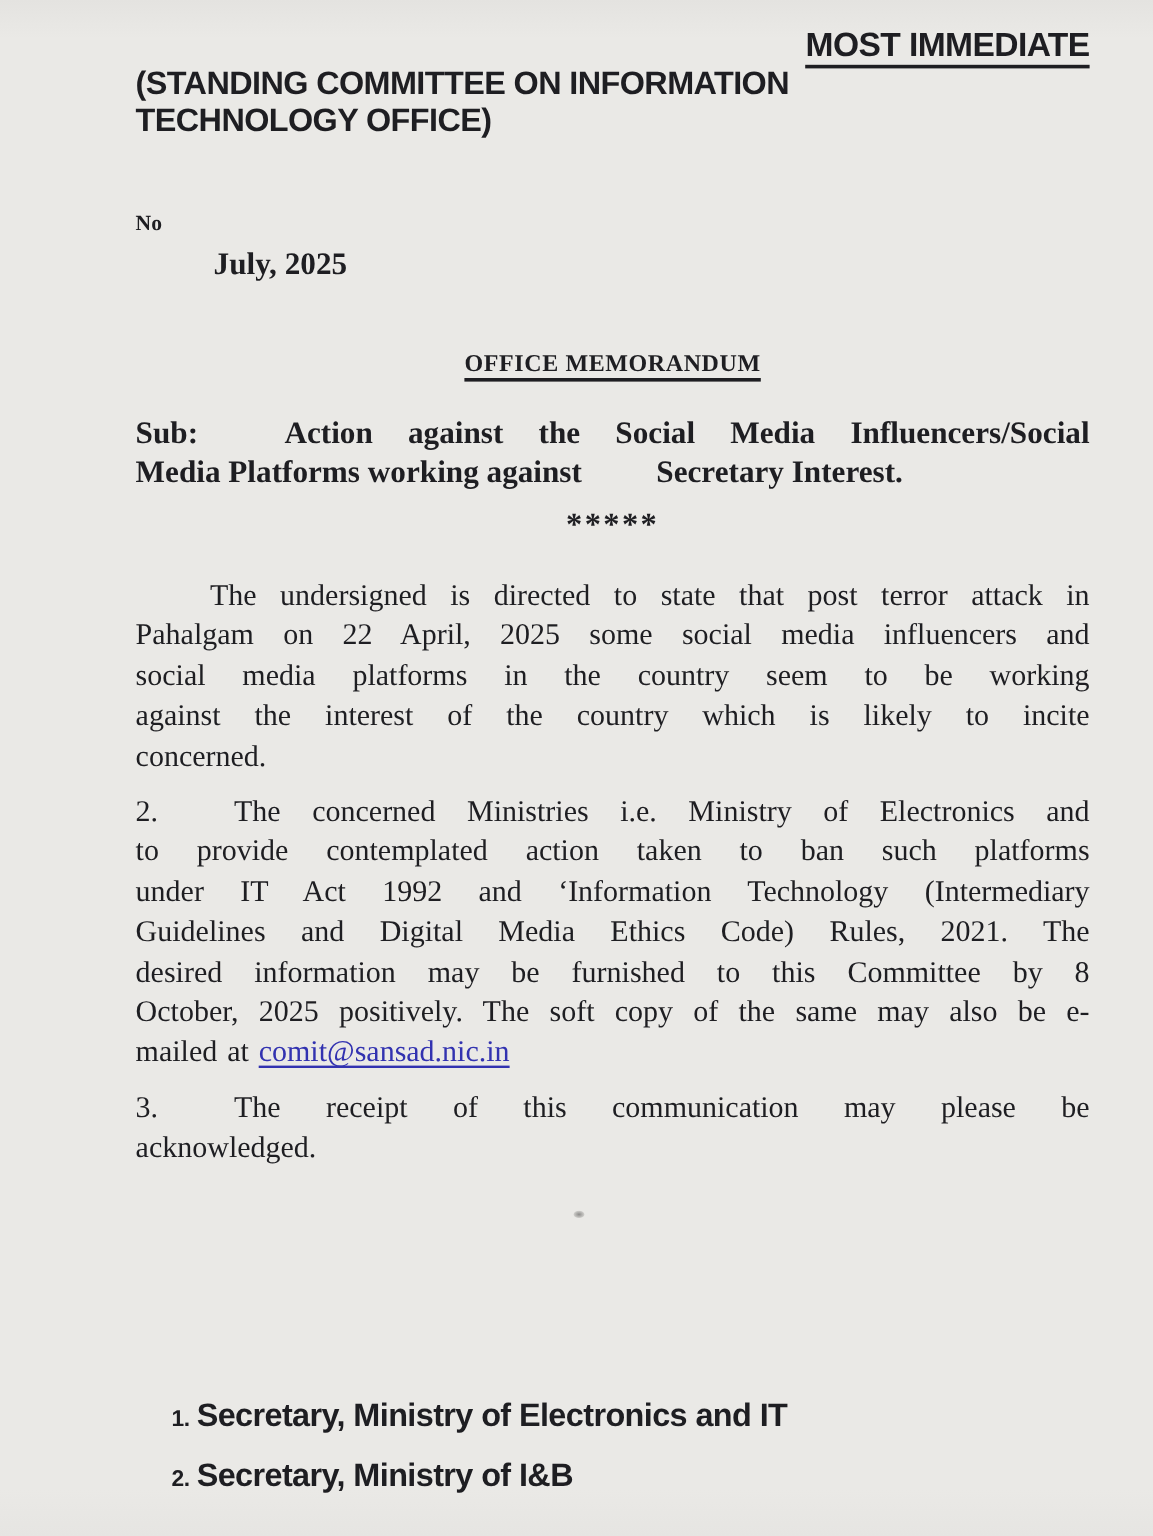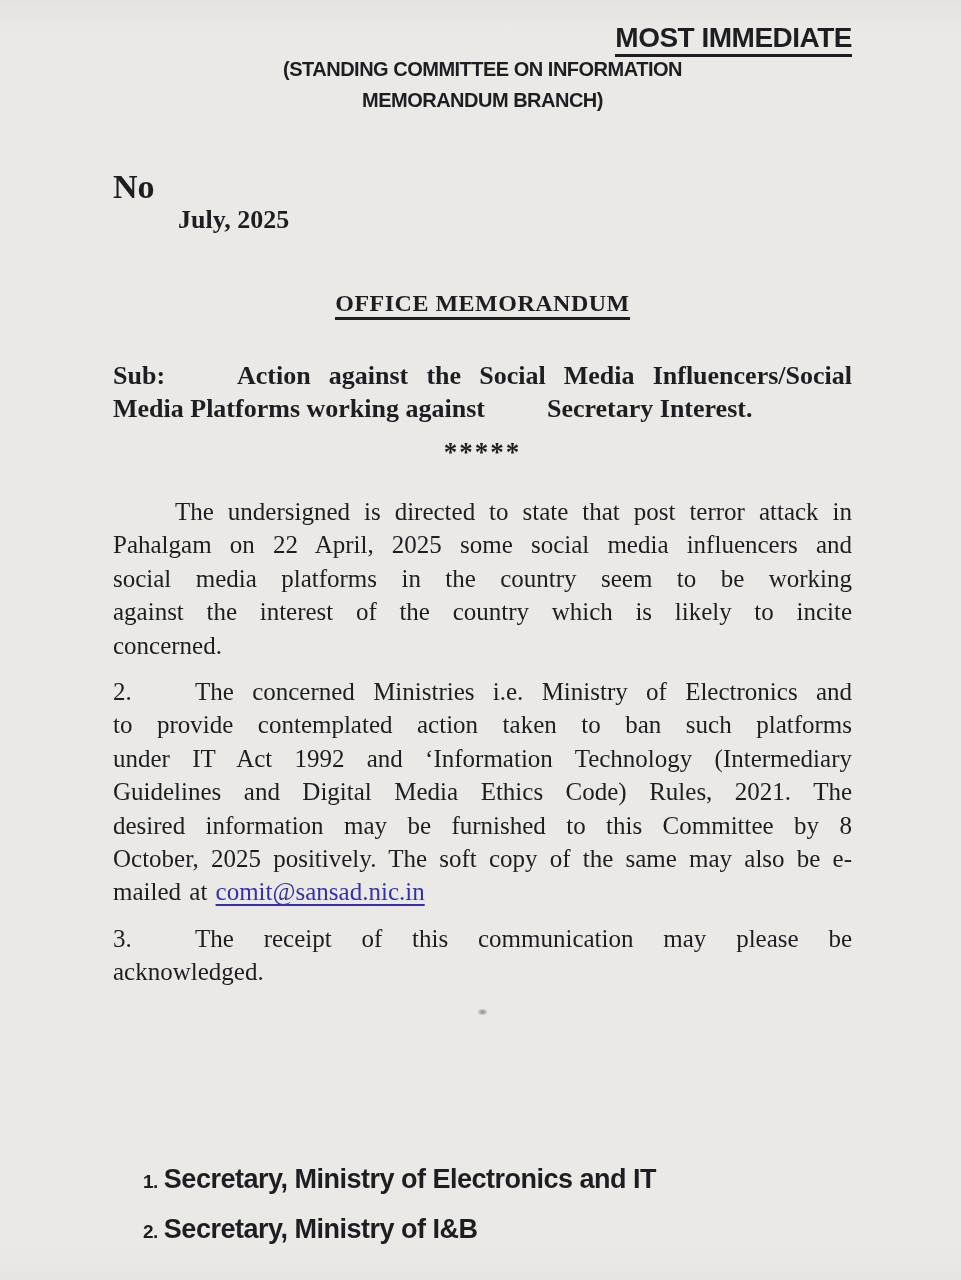--- a/index.html
+++ b/index.html
@@ -5,75 +5,75 @@
   html,body{margin:0;padding:0;}
   body{
     background:#d8d7d4;
     font-family:"Liberation Serif", serif;
   }
   .page{
     position:relative;
     width:961px;height:1280px;
     margin:0 auto;
     box-sizing:border-box;
-    padding:22px 109px 0 113px;
+    padding:22px 53px 0 113px;
     background:linear-gradient(180deg,#e4e3e0 0%, #eae9e6 2.5%, #eae9e6 97%, #e6e5e2 100%);
     color:#1e1e22;
     overflow:hidden;
   }
   
   .priority-line{
     text-align:right;
     font-family:"Liberation Sans", sans-serif;
     font-weight:700;
     font-size:28px;
     line-height:32px;
     letter-spacing:-0.5px;
   }
   .priority-line .tag{
     border-bottom:3px solid #1e1e22;
     padding-bottom:1px;
   }
   .org-line{
-    text-align:center;
+    text-align:left;
     font-family:"Liberation Sans", sans-serif;
     font-weight:700;
-    font-size:20px;
+    font-size:27px;
     line-height:31px;
     letter-spacing:-0.5px;
   }
   
   .no-label{
     margin-top:54px;
     font-weight:700;
-    font-size:34px;
+    font-size:18px;
     line-height:33px;
   }
   .date-line{
     margin-left:65px;
     font-weight:700;
     font-size:26px;
     line-height:33px;
   }
   
   .memo-title{
     margin-top:50px;
     text-align:center;
     font-weight:700;
-    font-size:24px;
+    font-size:20px;
     line-height:34px;
     letter-spacing:0.5px;
   }
   .memo-title .t{
     border-bottom:3px solid #1e1e22;
     padding-bottom:1px;
   }
   
   .subject{
-    margin-top:39px;
+    margin-top:24px;
     font-weight:700;
     font-size:26px;
     line-height:33px;
   }
   .subject .sline1{
     text-align:justify;
     text-align-last:justify;
   }
   .sub-label{
     display:inline-block;
@@ -155,21 +155,21 @@
 </style>
 </head>
 <body>
 
 <div class="page">
 
   <div class="priority-line">
     <span class="tag">MOST IMMEDIATE</span>
   </div>
   <div class="org-line">(STANDING COMMITTEE ON INFORMATION</div>
-  <div class="org-line">MEMORANDUM BRANCH)</div>
+  <div class="org-line">TECHNOLOGY OFFICE)</div>
 
   <div class="no-label">No</div>
   <div class="date-line">July, 2025</div>
 
   <div class="memo-title">
     <span class="t">OFFICE MEMORANDUM</span>
   </div>
 
   <div class="subject">
     <div class="sline1">

